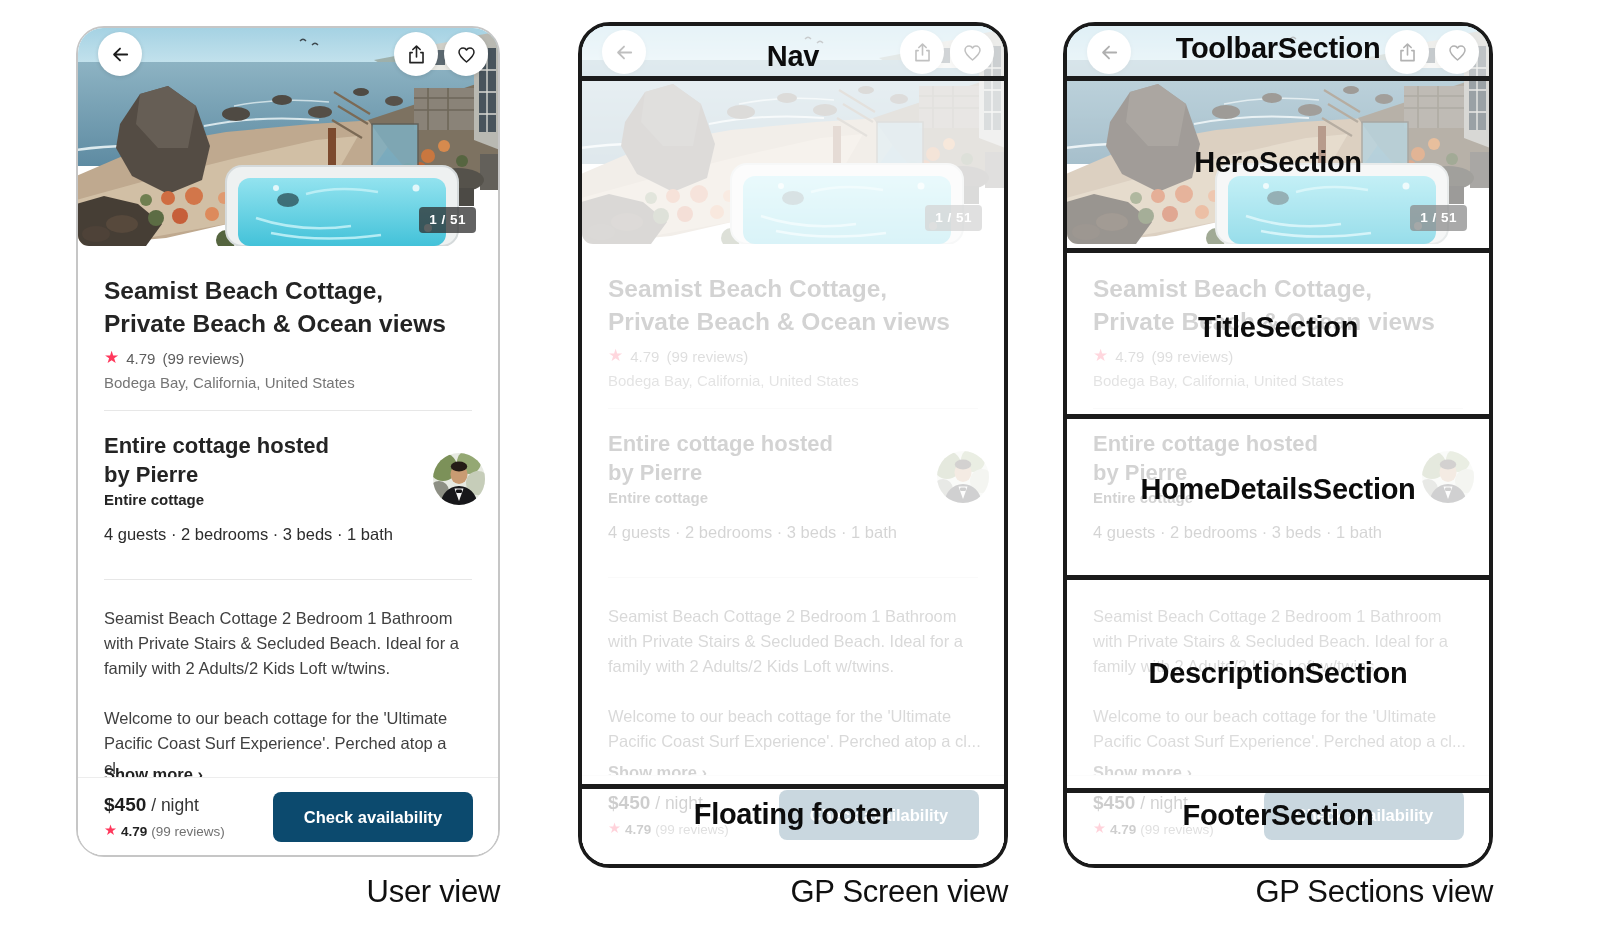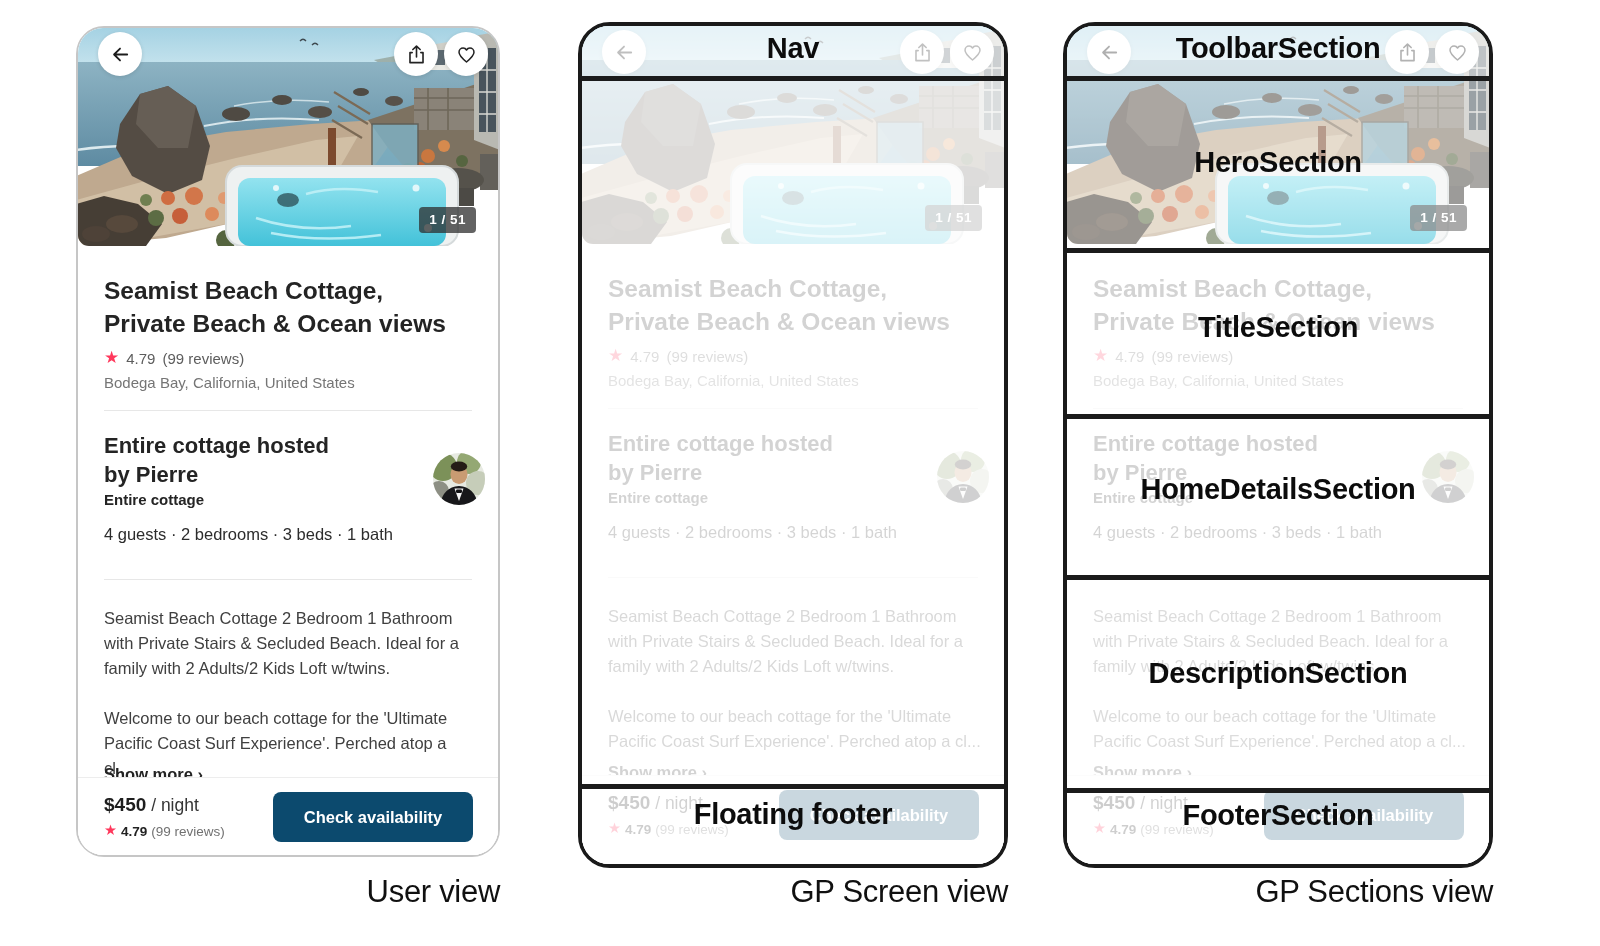--- a/index.html
+++ b/index.html
@@ -317,21 +317,21 @@
           <button class="cta">Check availability</button>
         </div>
 
       </div>
         </div>
       <div class="fade" style="top:0;height:52px;opacity:.72;"></div>
       <div class="fade" style="top:52px;height:708px;opacity:.80;"></div>
       <div class="fade" style="top:760px;bottom:0;opacity:.78;"></div>
       <div class="sline" style="top:50px;"></div>
       <div class="sline" style="top:758px;"></div>
-      <div class="glabel" style="top:6px;">Nav</div>
+      <div class="glabel" style="top:14px;">Nav</div>
       <div class="glabel" style="top:772px;">Floating footer</div>
     </div>
   </div>
   <div class="caption cap-screen">GP Screen view</div>
 
   <div class="phone phone-gp phone-sections">
     <div class="pc">
       <div class="listing-slot">
           <div class="listing">
 

